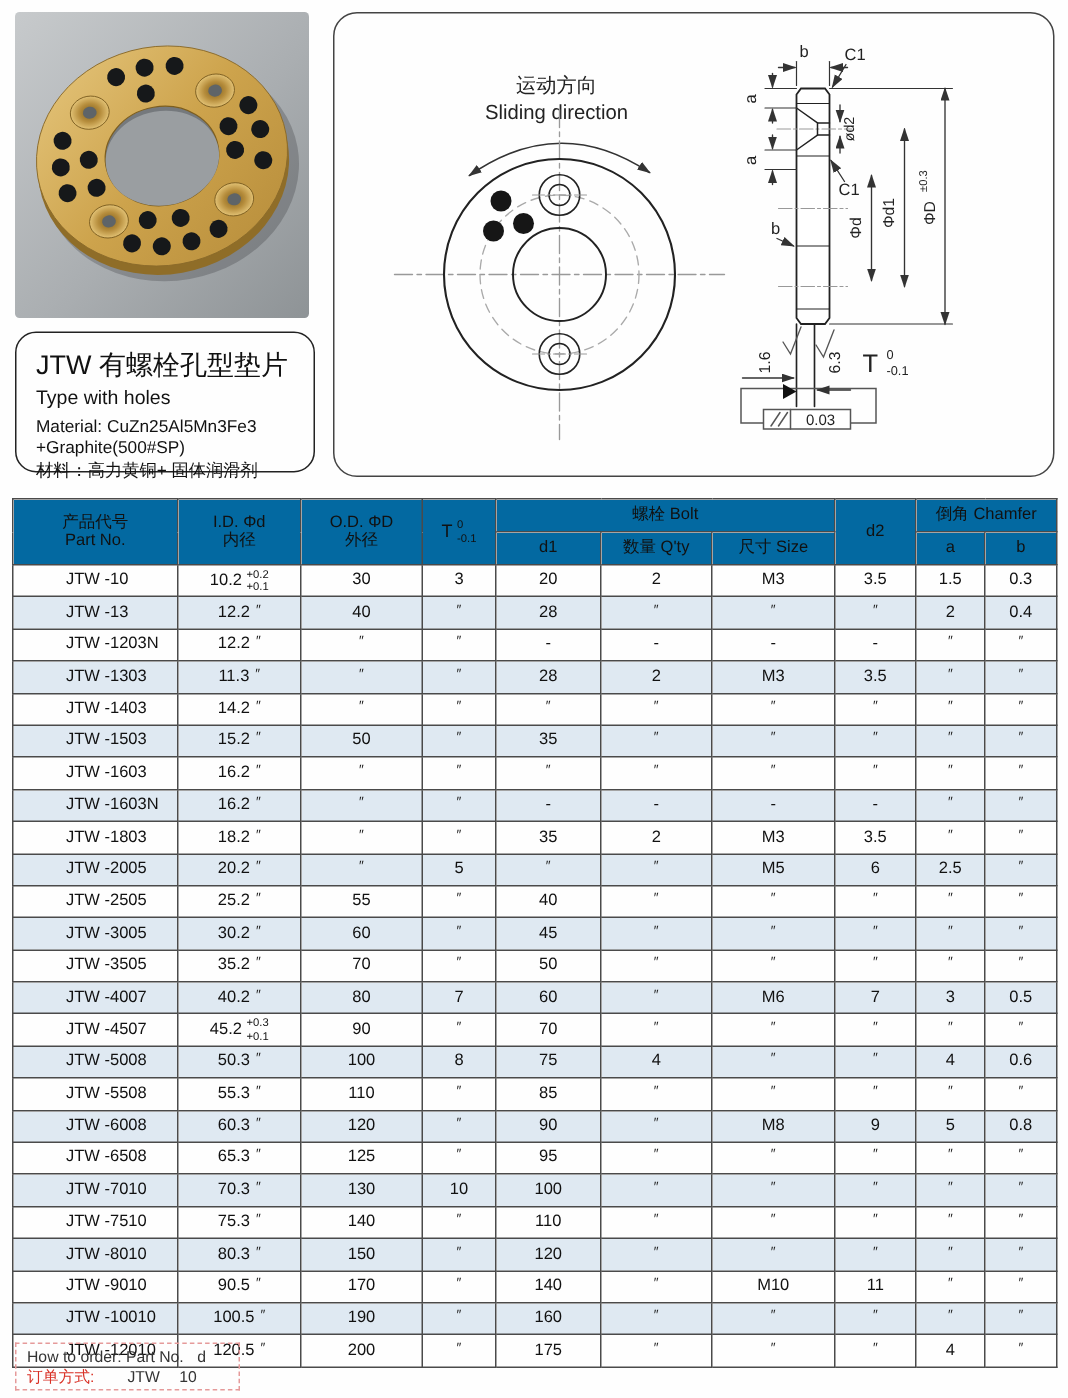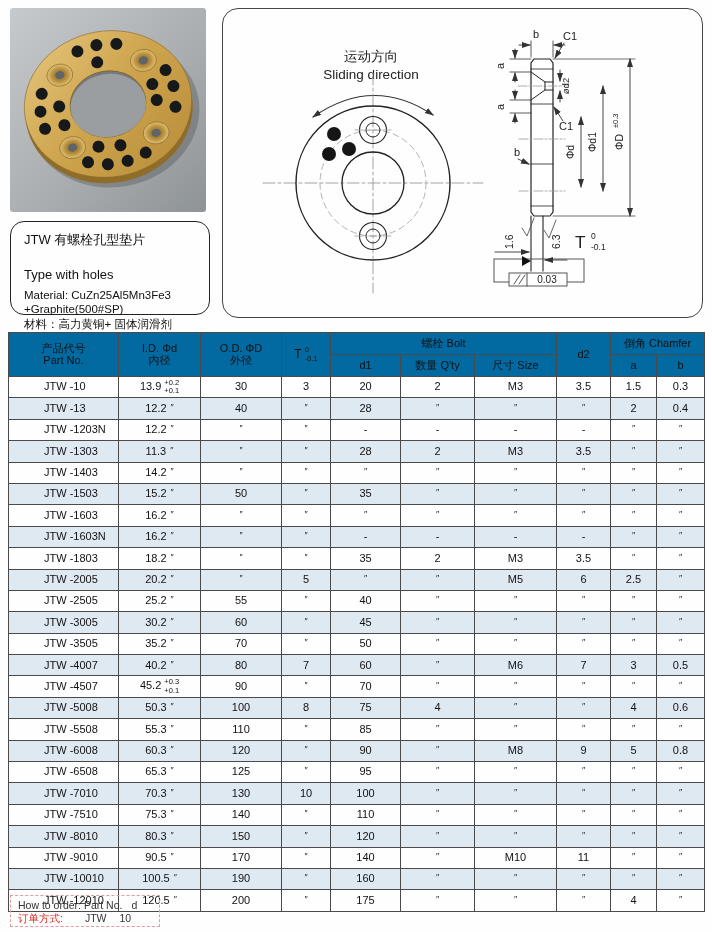--- a/index.html
+++ b/index.html
@@ -3,21 +3,21 @@
 <meta charset="utf-8">
 <style>
   html,body{margin:0;padding:0;background:#fff;}
   #page{position:relative;width:712px;height:932px;background:#fefefe;overflow:hidden;
         font-family:"Liberation Sans","DejaVu Sans",sans-serif;color:#111;}
   
   .photo{position:absolute;left:10px;top:8px;width:196px;height:204px;}
   
   .info-box{position:absolute;left:10px;top:221px;width:200px;height:94px;
             border:1.5px solid #222;border-radius:14px;padding:9px 0 0 13px;box-sizing:border-box;}
-  .info-box .l1{font-size:13px;margin-bottom:18px;}
+  .info-box .l1{font-size:18px;margin-bottom:2px;}
   .info-box .l2{font-size:13px;margin-bottom:6px;}
   .info-box .l3,.info-box .l4,.info-box .l5{font-size:11.5px;line-height:1.25;}
   
   .draw-box{position:absolute;left:222px;top:8px;width:481px;height:310px;
             border:1.5px solid #444;border-radius:16px;box-sizing:border-box;}
   .draw-box svg{position:absolute;left:0;top:0;}
   
   .spec-table{position:absolute;left:8px;top:332px;border-collapse:collapse;table-layout:fixed;
               width:696px;border:1.5px solid #3c3c3c;}
   .spec-table th,.spec-table td{border:1px solid #4a4a4a;text-align:center;vertical-align:middle;
@@ -284,21 +284,21 @@
         <th class="hdr2">d1</th>
         <th class="hdr2">数量 Q'ty</th>
         <th class="hdr2">尺寸 Size</th>
         <th class="hdr2">a</th>
         <th class="hdr2">b</th>
       </tr>
     </thead>
     <tbody id="spec-tbody">
         <tr>
           <td class="part">JTW -10</td>
-          <td><span>13.9</span><span class="tolstack">
+          <td><span>10.2</span><span class="tolstack">
               <i>+0.2</i>
               <i>+0.1</i>
             </span></td>
           <td>30</td>
           <td>3</td>
           <td>20</td>
           <td>2</td>
           <td>M3</td>
           <td>3.5</td>
           <td>1.5</td>

